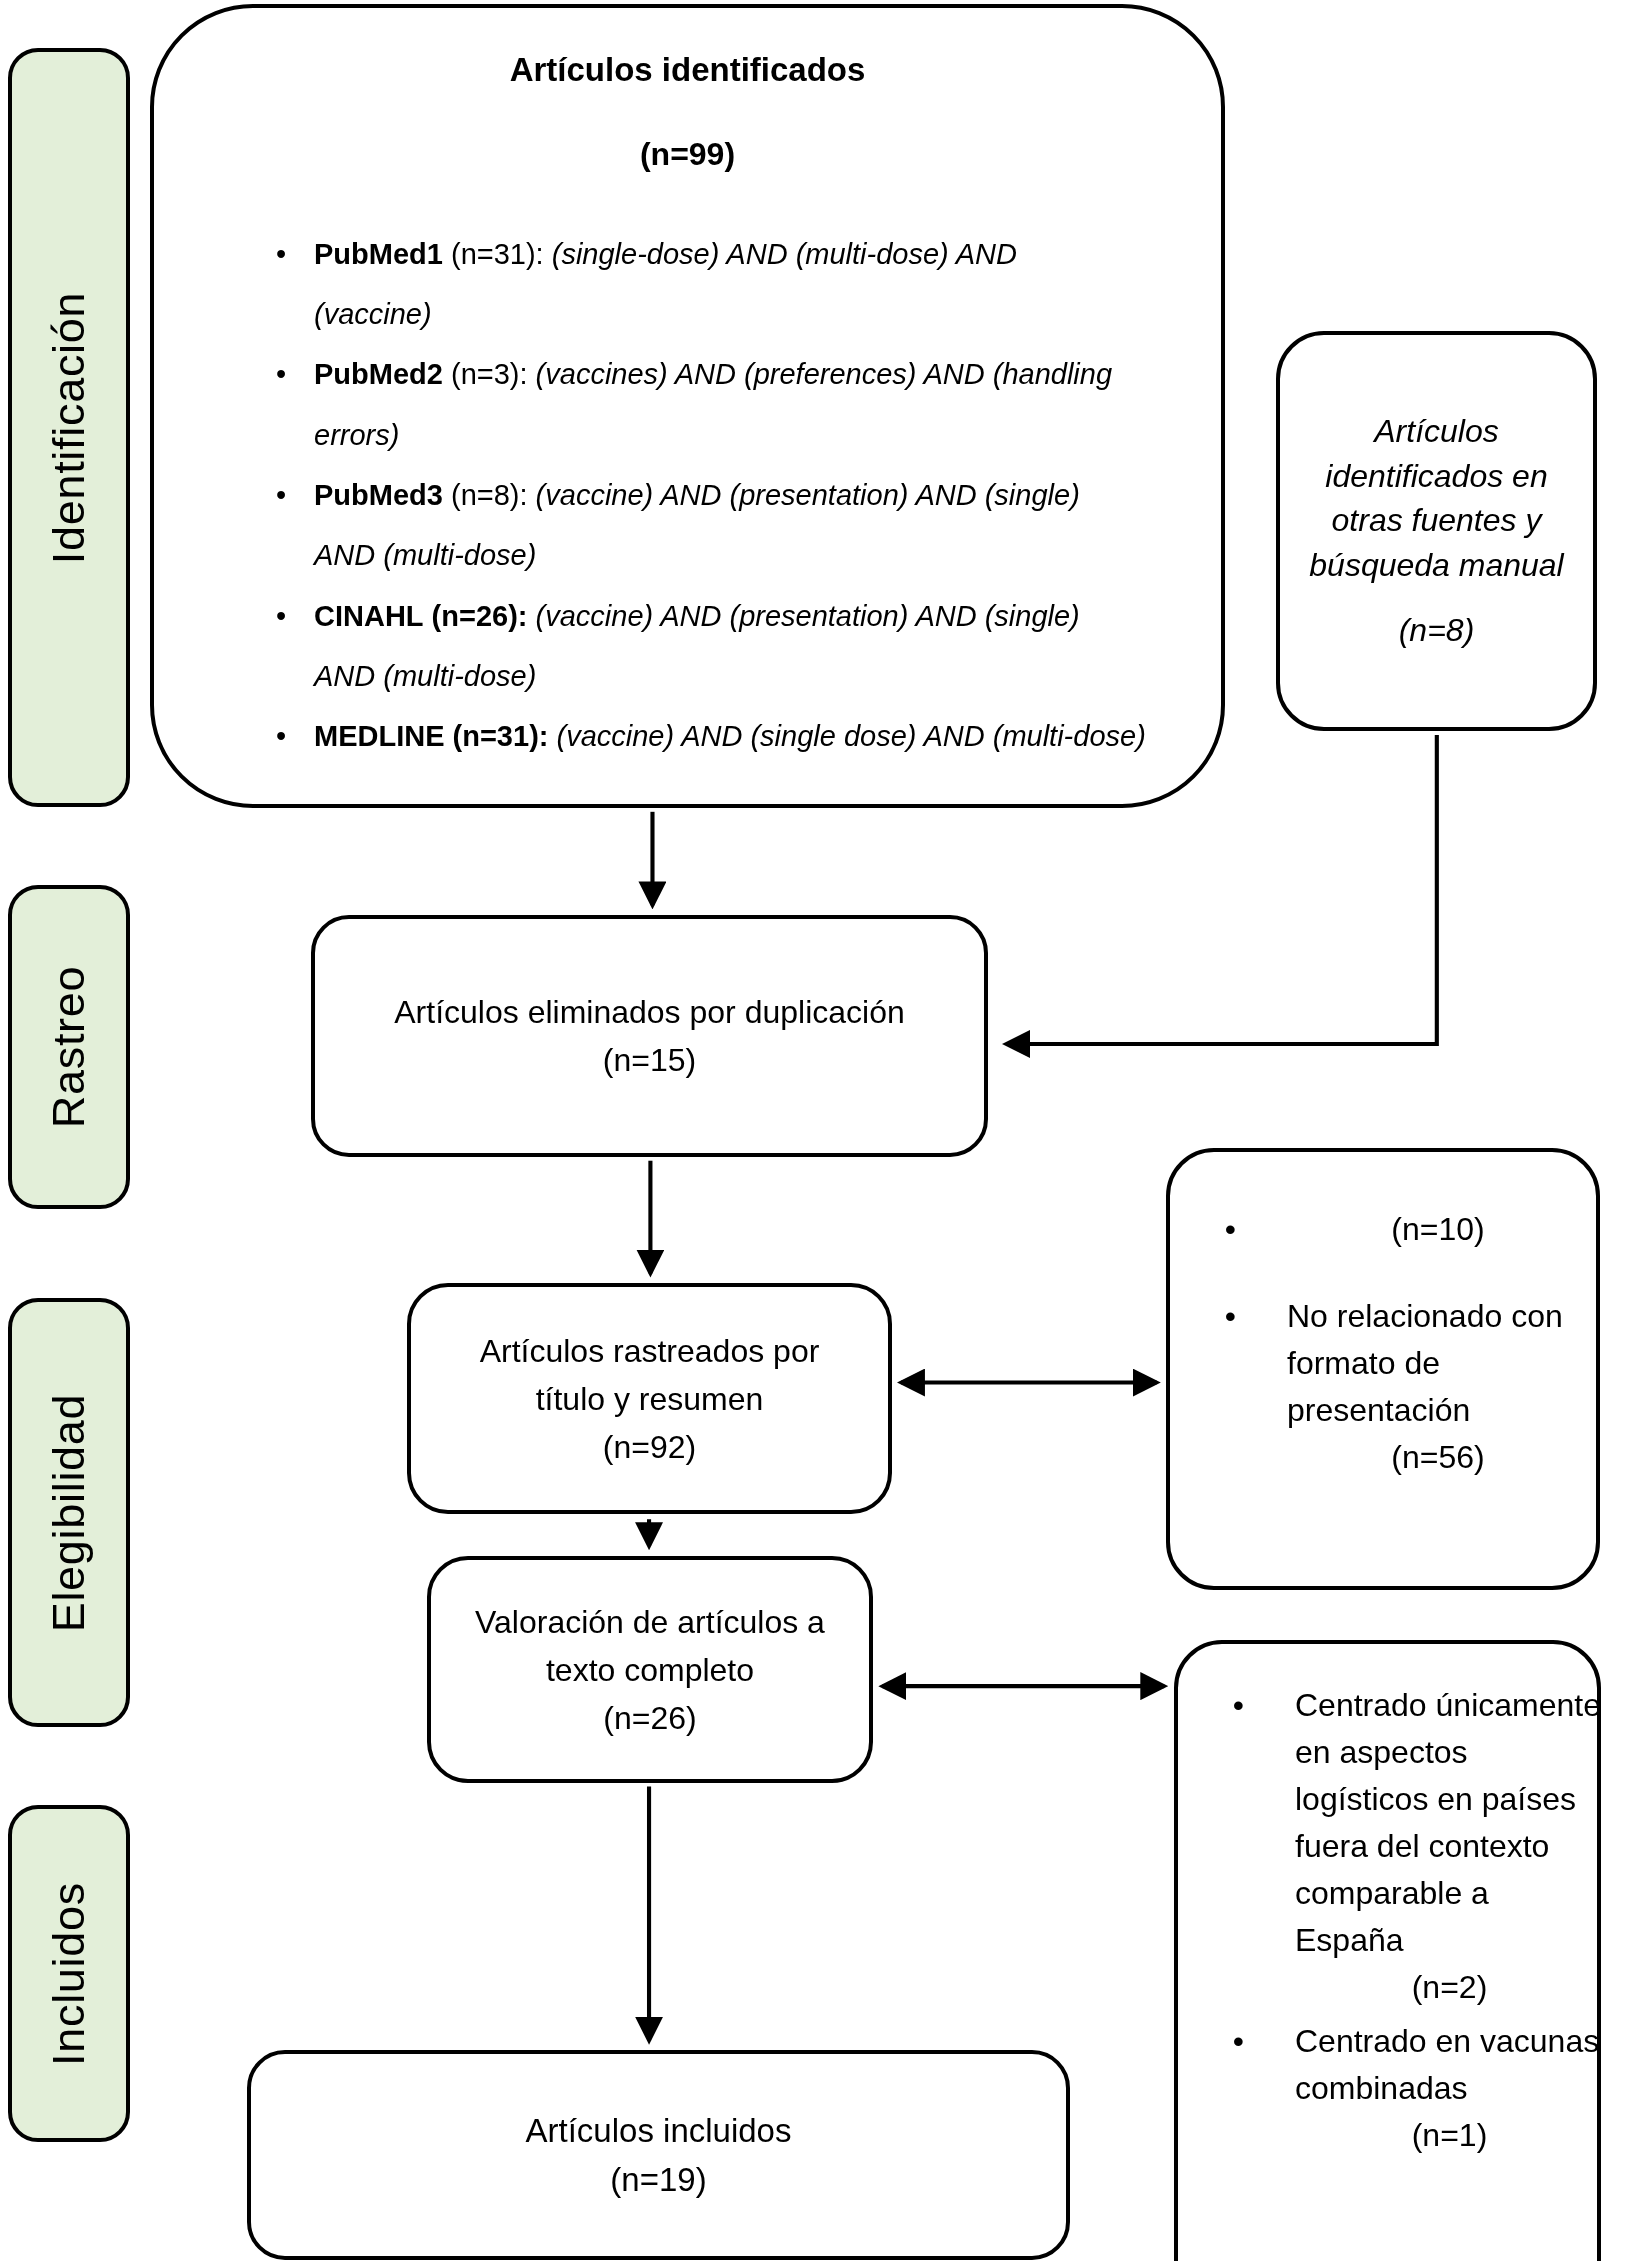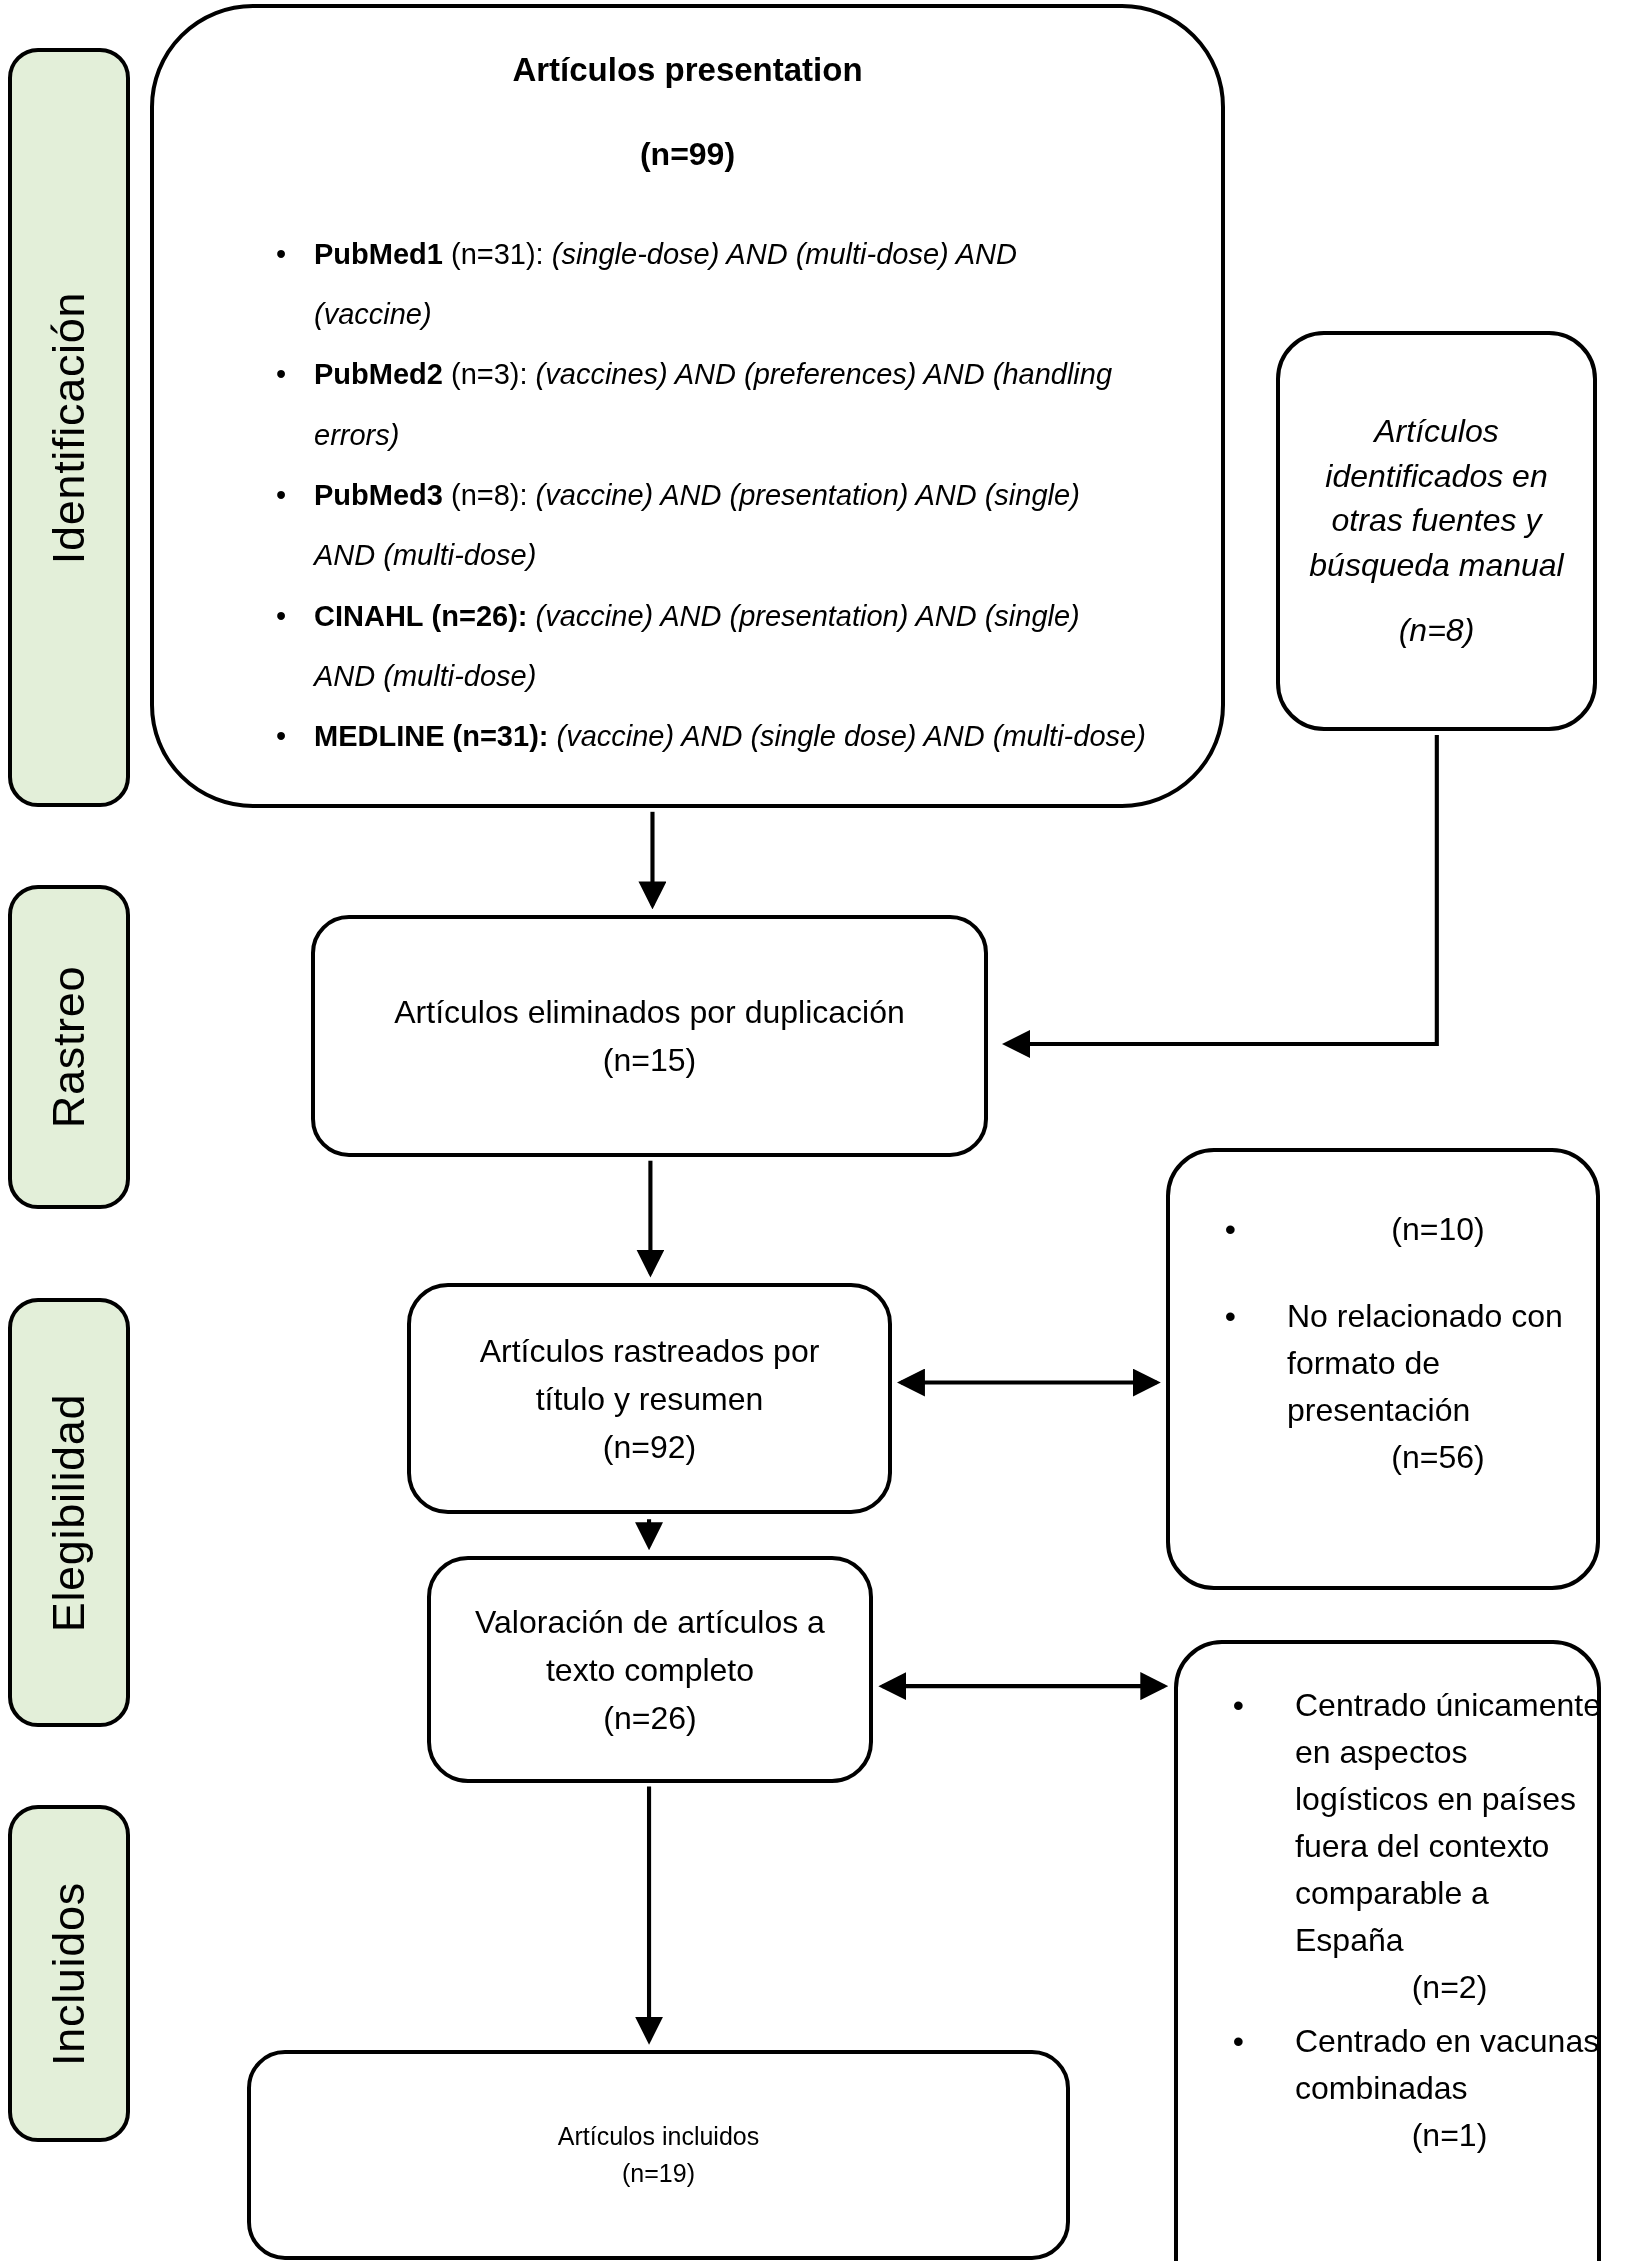--- a/index.html
+++ b/index.html
@@ -117,21 +117,21 @@
     <span>Rastreo</span>
   </div>
   <div class="stage" style="top:1298px;height:429px;">
     <span>Elegibilidad</span>
   </div>
   <div class="stage" style="top:1805px;height:337px;">
     <span>Incluidos</span>
   </div>
 
   <div class="node" id="identified-box" style="left:150px;top:4.1px;width:1075px;height:804px;">
-    <div class="title">Artículos presentation</div>
+    <div class="title">Artículos identificados</div>
     <div class="ncount">(n=99)</div>
     <ul>
       <li>
         <span class="src">PubMed1</span>
         <span>(n=31):</span>
         <em>(single-dose) AND (multi-dose) AND (vaccine)</em>
       </li>
       <li>
         <span class="src">PubMed2</span>
         <span>(n=3):</span>
@@ -202,20 +202,20 @@
         <div class="cnt">(n=2)</div>
       </div>
       <div class="item">
         <div>Centrado en vacunas combinadas</div>
         <div class="cnt">(n=1)</div>
       </div>
     </div>
   </div>
 
   <div class="node r55" style="left:247px;top:2050px;width:823px;height:210px;">
-    <div class="center-txt" style="font-size:25px;">
+    <div class="center-txt" style="font-size:33px;">
       <span class="inner">Artículos incluidos</span>
       <span class="inner">(n=19)</span>
     </div>
   </div>
 
 </div>
 
 
 </body></html>

